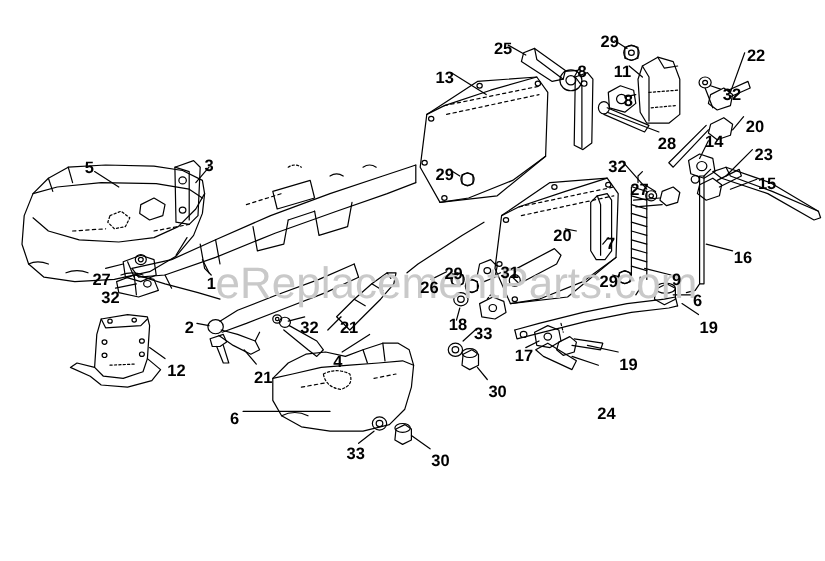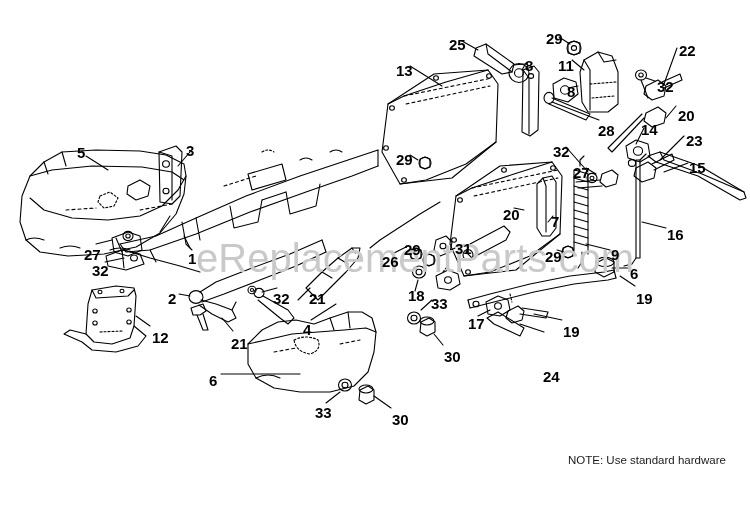--- a/index.html
+++ b/index.html
@@ -503,16 +503,15 @@
       <div class="callout" style="left: 546px; top: 31px;">29</div>
       <div class="callout" style="left: 558px; top: 58px;">11</div>
       <div class="callout" style="left: 567px; top: 84px;">8</div>
       <div class="callout" style="left: 598px; top: 123px;">28</div>
       <div class="callout" style="left: 679px; top: 43px;">22</div>
       <div class="callout" style="left: 657px; top: 79px;">32</div>
       <div class="callout" style="left: 678px; top: 108px;">20</div>
     </div>
 
   <div id="note-block">
-    <div>NOTE: Use standard hardware</div>
   </div>
 
 </div>
 
 </body></html>

